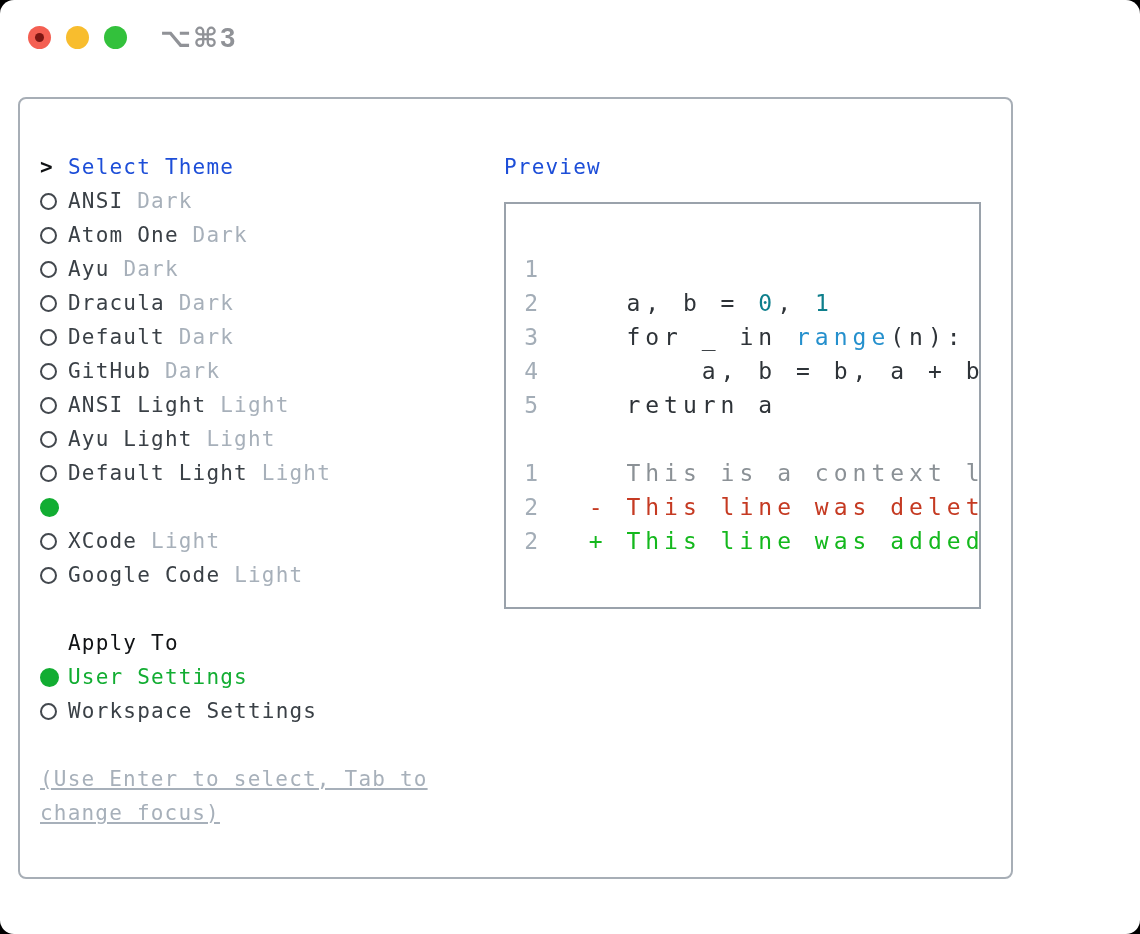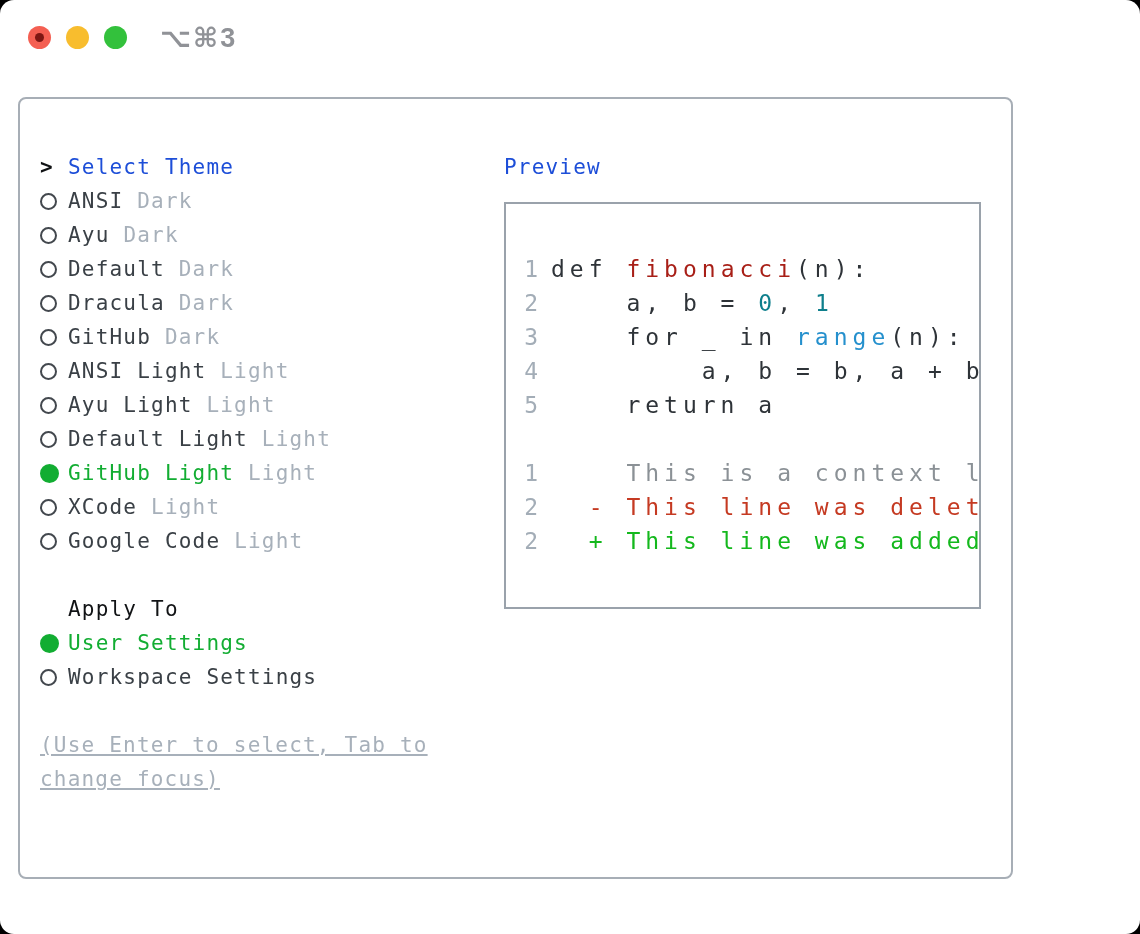--- a/index.html
+++ b/index.html
@@ -74,28 +74,29 @@
   <div class="panel">
 
     <div class="left-col">
       <div class="row">
         <span class="marker"><span class="prompt">&gt;</span></span>
         <span class="hdr">Select Theme</span>
       </div>
 
       <div id="theme-list">
           <div class="row"><span class="marker"><span class="radio"></span></span><span class="item-label">ANSI <span class="variant">Dark</span></span></div>
+          <div class="row"><span class="marker"><span class="radio"></span></span><span class="item-label">Atom One <span class="variant">Dark</span></span></div>
           <div class="row"><span class="marker"><span class="radio"></span></span><span class="item-label">Ayu <span class="variant">Dark</span></span></div>
+          <div class="row"><span class="marker"><span class="radio"></span></span><span class="item-label">Dracula <span class="variant">Dark</span></span></div>
           <div class="row"><span class="marker"><span class="radio"></span></span><span class="item-label">Default <span class="variant">Dark</span></span></div>
-          <div class="row"><span class="marker"><span class="radio"></span></span><span class="item-label">Dracula <span class="variant">Dark</span></span></div>
           <div class="row"><span class="marker"><span class="radio"></span></span><span class="item-label">GitHub <span class="variant">Dark</span></span></div>
           <div class="row"><span class="marker"><span class="radio"></span></span><span class="item-label">ANSI Light <span class="variant">Light</span></span></div>
           <div class="row"><span class="marker"><span class="radio"></span></span><span class="item-label">Ayu Light <span class="variant">Light</span></span></div>
           <div class="row"><span class="marker"><span class="radio"></span></span><span class="item-label">Default Light <span class="variant">Light</span></span></div>
-          <div class="row"><span class="marker"><span class="radio sel"></span></span><span class="item-label sel">GitHub Light <span class="variant">Light</span></span></div>
+          <div class="row"><span class="marker"><span class="radio sel"></span></span></div>
           <div class="row"><span class="marker"><span class="radio"></span></span><span class="item-label">XCode <span class="variant">Light</span></span></div>
           <div class="row"><span class="marker"><span class="radio"></span></span><span class="item-label">Google Code <span class="variant">Light</span></span></div>
         </div>
 
       <div class="gap"></div>
 
       <div class="row">
         <span class="marker"></span>
         <span class="subhdr">Apply To</span>
       </div>
@@ -109,21 +110,20 @@
     </div>
 
     <div class="right-col">
       <div class="row">
         <span class="hdr">Preview</span>
       </div>
       <div class="preview-box">
         <div id="code-lines">
             <div class="code-row">
               <span class="ln">1</span>
-              <span class="code"><span>def </span><span class="tok-func">fibonacci</span><span>(n):</span></span>
             </div>
             <div class="code-row">
               <span class="ln">2</span>
               <span class="code"><span>    a, b = </span><span class="tok-num">0</span><span>, </span><span class="tok-num">1</span></span>
             </div>
             <div class="code-row">
               <span class="ln">3</span>
               <span class="code"><span>    for _ in </span><span class="tok-builtin">range</span><span>(n):</span></span>
             </div>
             <div class="code-row">

